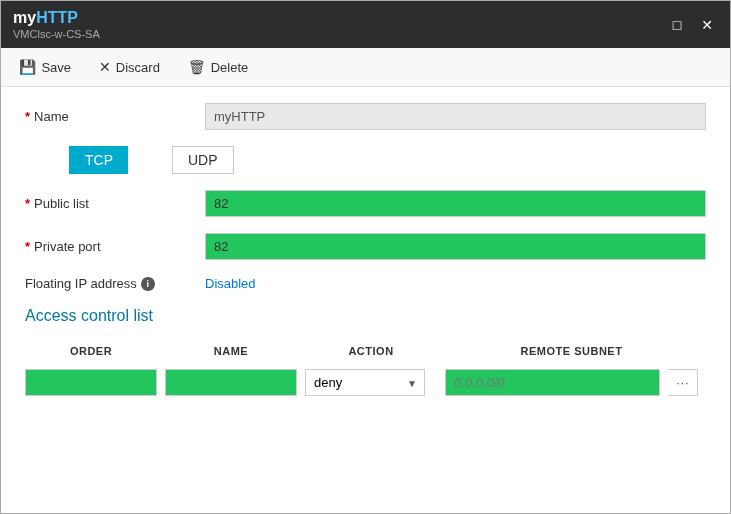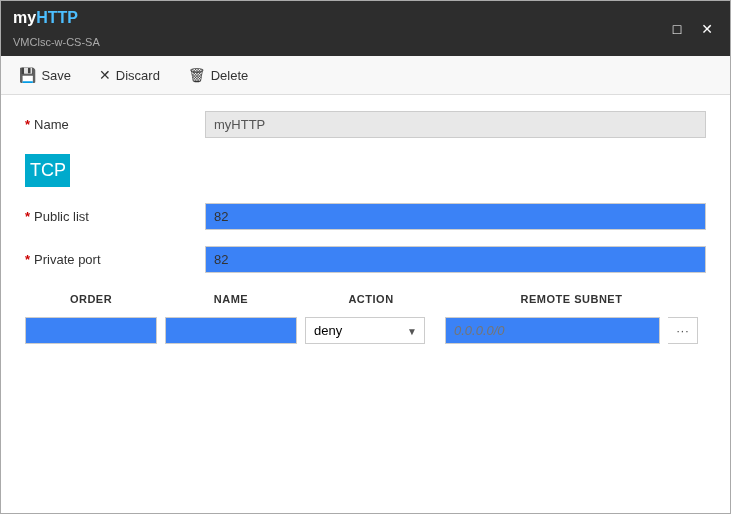--- a/index.html
+++ b/index.html
@@ -34,21 +34,21 @@
     .title-bar-left {}
     .title-bar-title {
       font-size: 16px;
       font-weight: bold;
     }
     .title-bar-title span.my { color: #fff; }
     .title-bar-title span.http { color: #4dbfff; }
     .title-bar-subtitle {
       font-size: 11px;
       color: #aaa;
-      margin-top: 9px;
+      margin-top: 1px;
     }
 
     .title-bar-controls {
       display: flex;
       gap: 8px;
     }
     .title-bar-btn {
       background: none;
       border: none;
       color: #fff;
@@ -114,38 +114,39 @@
     .form-control {
       flex: 1;
     }
 
     input[type="text"] {
       width: 100%;
       padding: 5px 8px;
       border: 1px solid #ccc;
       font-size: 13px;
       color: #333;
-      background: #3b82f6;
+      background: #22c55e;
       outline: none;
     }
     input[type="text"].readonly {
       background: #e8e8e8;
       color: #555;
     }
 
     .protocol-group {
       display: flex;
     }
     .protocol-btn {
-      padding: 5px 4px;
-      border: 1px solid #ccc;
-      background: #fff;
-      cursor: pointer;
-      font-size: 18px;
-      color: #333;
+      padding: 5px 15px;
+      border: 1px solid #ccc;
+      background: #fff;
+      cursor: pointer;
+      font-size: 14px;
+      color: #333;
+      margin-left: 44px;
     }
     .protocol-btn.active {
       background: #00aacc;
       color: #fff;
       border-color: #00aacc;
     }
     .protocol-btn:first-child {
       border-right: none;
     }
 
@@ -303,20 +304,21 @@
       </div>
       <div class="form-control">
         <input type="text" class="readonly" value="myHTTP" readonly="" style="">
       </div>
     </div>
 
     <div class="form-row">
       <div class="form-control">
         <div class="protocol-group">
           <button class="protocol-btn active">TCP</button>
+          <button class="protocol-btn">UDP</button>
         </div>
       </div>
     </div>
 
     <div class="form-row">
       <div class="form-label">
         <span class="required-star">*</span>
         <span>Public list</span>
       </div>
       <div class="form-control">
@@ -327,21 +329,31 @@
     <div class="form-row">
       <div class="form-label">
         <span class="required-star">*</span>
         <span>Private port</span>
       </div>
       <div class="form-control">
         <input type="text" value="82" style="">
       </div>
     </div>
 
-
+    <div class="form-row">
+      <div class="form-label">
+        <span>Floating IP address</span>
+        <span class="info-icon" title="Information about Floating IP address">i</span>
+      </div>
+      <div class="form-control">
+        <span class="floating-value">Disabled</span>
+      </div>
+    </div>
+
+    <div class="section-title">Access control list</div>
 
     <table class="acl-table">
       <thead>
         <tr>
           <th>ORDER</th>
           <th>NAME</th>
           <th>ACTION</th>
           <th>REMOTE SUBNET</th>
         </tr>
       </thead>

